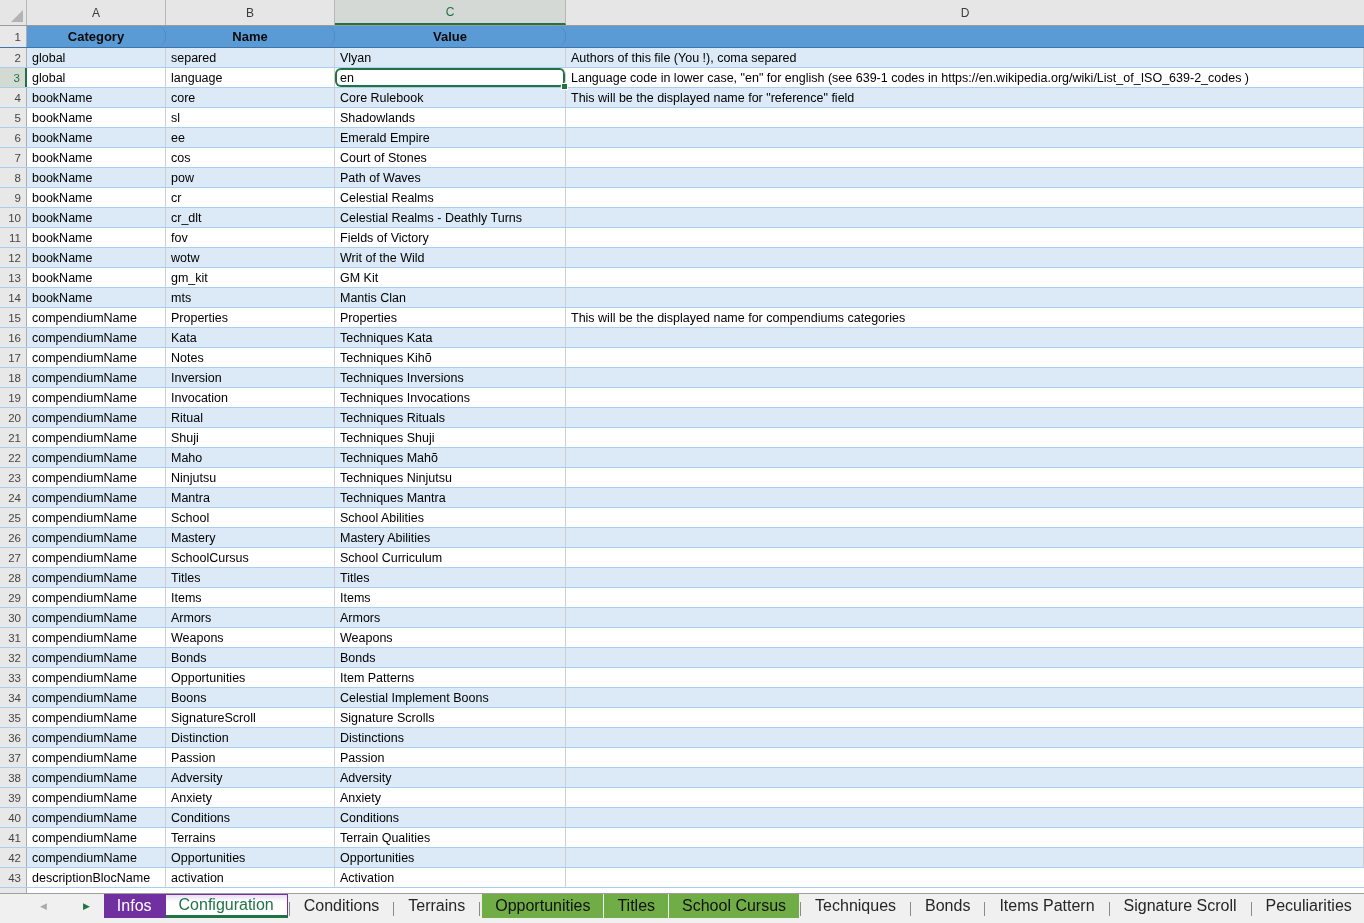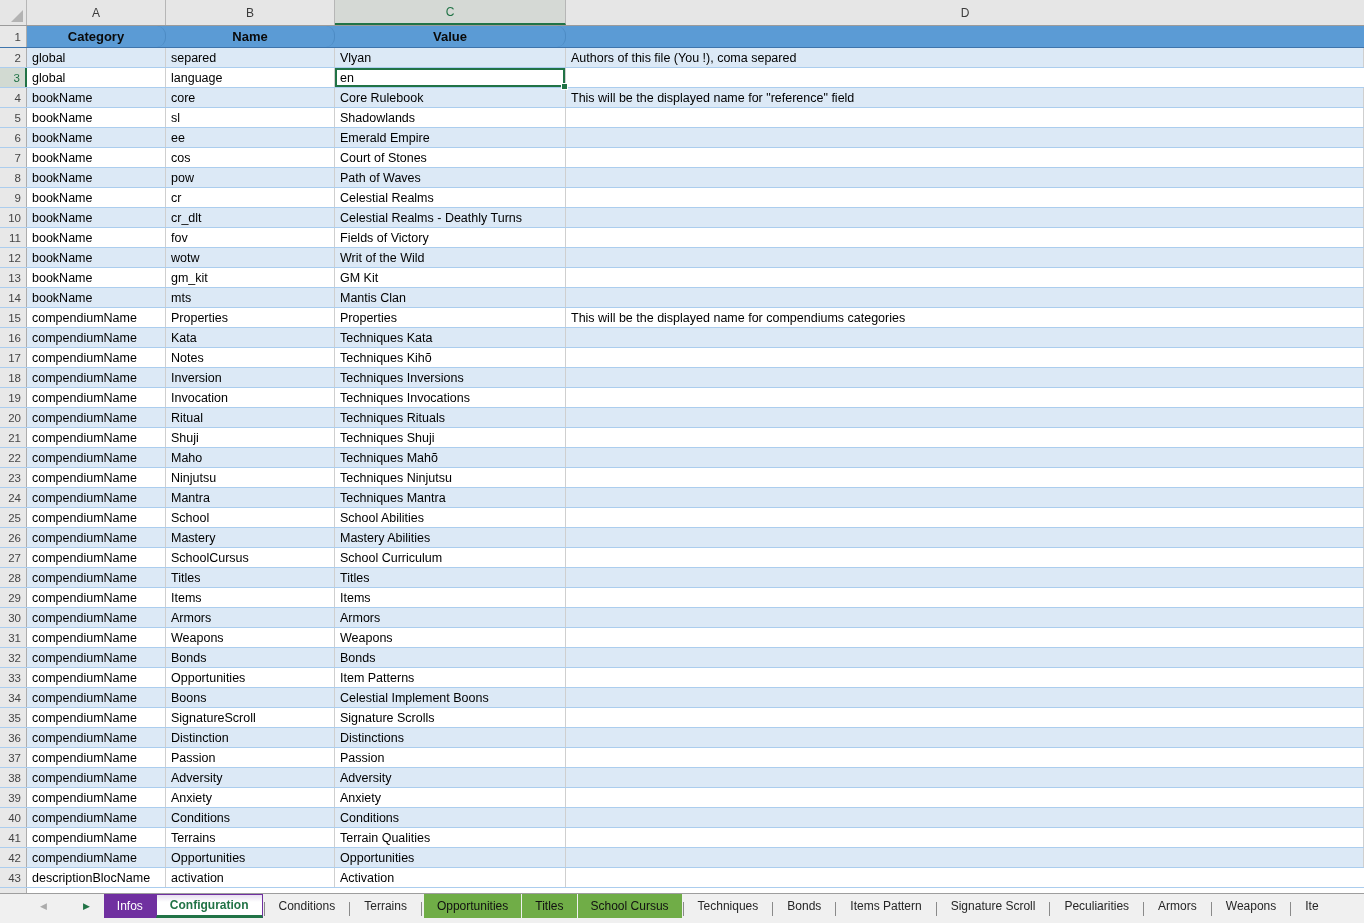--- a/index.html
+++ b/index.html
@@ -24,39 +24,39 @@
   .row.band { background:var(--band-blue); }
   .row.header-row { height:22px; background:var(--header-blue); border-bottom:1px solid #3E75AD; }
   .rowhdr { width:27px; flex:0 0 27px; background:#E8E8E8; border-right:1px solid #ADADAD;
     display:flex; align-items:center; justify-content:flex-end; padding-right:5px;
     font-size:11.5px; color:#454545; }
   .rowhdr.sel-hdr { background:#D2DAD2; color:var(--sel-green); border-right:2px solid var(--sel-green); }
   .cell { display:flex; align-items:center; padding:0 5px; font-size:12.5px; color:#000;
     border-right:1px solid #CFCFCF; overflow:hidden; white-space:nowrap; }
   .header-row .cell { font-weight:bold; justify-content:center; font-size:13px; color:#0A0A0A;
     border-right:1px solid #4D8BC4;border-radius:9px; }
-  .sel-cell { position:relative; background:#fff; box-shadow:inset 0 0 0 2px var(--sel-green); overflow:visible; z-index:2; }
+  .sel-cell { position:relative; background:#fff; box-shadow:inset 0 0 0 2px var(--sel-green); overflow:visible; z-index:2;border-radius:6px; }
   .fill-handle { position:absolute; right:-3px; bottom:-3px; width:7px; height:7px;
     background:var(--sel-green); border:1px solid #fff; z-index:3; }
   .filler { display:flex; flex:0 0 5px; height:5px; background:#fff; }
   .filler .stub { width:27px; background:#E8E8E8; border-right:1px solid #ADADAD; }
   
   .tabbar { flex:1 1 auto; background:#F0F0F0; border-top:1px solid #9E9E9E;
     display:flex; align-items:flex-start; overflow:hidden; white-space:nowrap; }
   .navarrows { display:flex; align-items:center; height:24px; padding:0 14px 0 40px; gap:36px; }
   .nav-ic { font-size:9px; line-height:1; cursor:pointer; }
   .nav-left { color:#ABABAB; }
   .nav-right { color:var(--sel-green); }
-  .tab { height:24px; display:flex; align-items:center; padding:0 13px; font-size:12px;
+  .tab { height:24px; display:flex; align-items:center; padding:0 13px; font-size:16px;
     color:#262626; flex:0 0 auto; cursor:pointer; }
   .tab.plain { background:transparent; }
   .tab.green { background:var(--tab-green); color:#111; margin-left:1px; }
   .tab.purple { background:var(--tab-purple); color:#fff; }
   .tab.active { background:linear-gradient(#E7DFF0, #FFFFFF 35%);
-    color:var(--sel-green); font-weight:bold;
+    color:var(--sel-green); font-weight:normal;
     border-left:1px solid var(--tab-purple); border-right:1px solid var(--tab-purple);
     border-top:1px solid var(--tab-purple); border-bottom:3px solid var(--sel-green); }
   .tab-sep { width:1px; height:14px; background:#8A8A8A; align-self:center; margin:0 1px; flex:0 0 1px; }
 </style>
 </head>
 <body>
 
 <div class="app">
 
   <div class="colhdrs">
@@ -83,20 +83,21 @@
         <div class="cell w-a">global</div>
         <div class="cell w-b">separed</div>
         <div class="cell w-c">Vlyan</div>
         <div class="cell w-d">Authors of this file (You !), coma separed</div>
       </div>
       <div class="row">
         <div class="rowhdr sel-hdr">3</div>
         <div class="cell w-a">global</div>
         <div class="cell w-b">language</div>
         <div class="cell w-c sel-cell">en<span class="fill-handle"></span></div>
+        <div class="cell w-d">Language code in lower case, "en" for english (see 639-1 codes in https://en.wikipedia.org/wiki/List_of_ISO_639-2_codes )</div>
       </div>
       <div class="row band">
         <div class="rowhdr">4</div>
         <div class="cell w-a">bookName</div>
         <div class="cell w-b">core</div>
         <div class="cell w-c">Core Rulebook</div>
         <div class="cell w-d">This will be the displayed name for "reference" field</div>
       </div>
       <div class="row">
         <div class="rowhdr">5</div>

